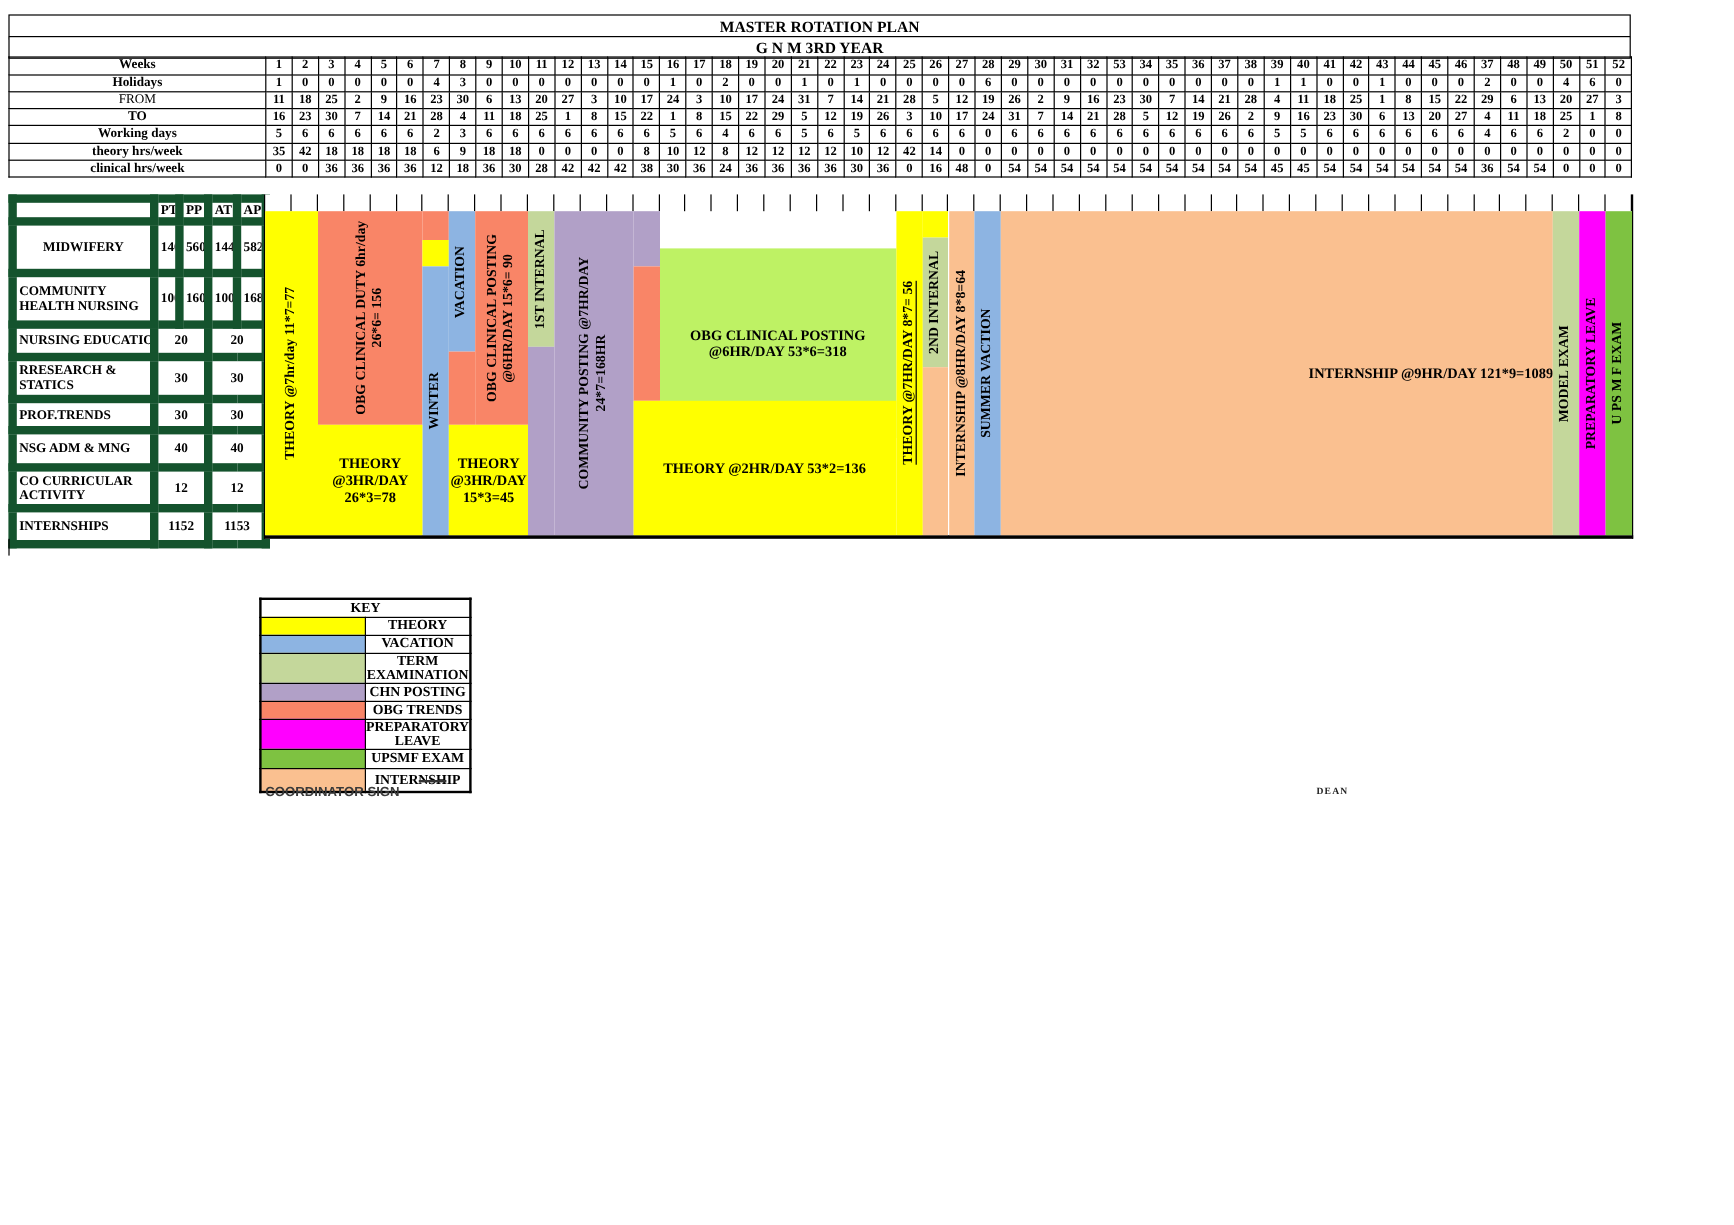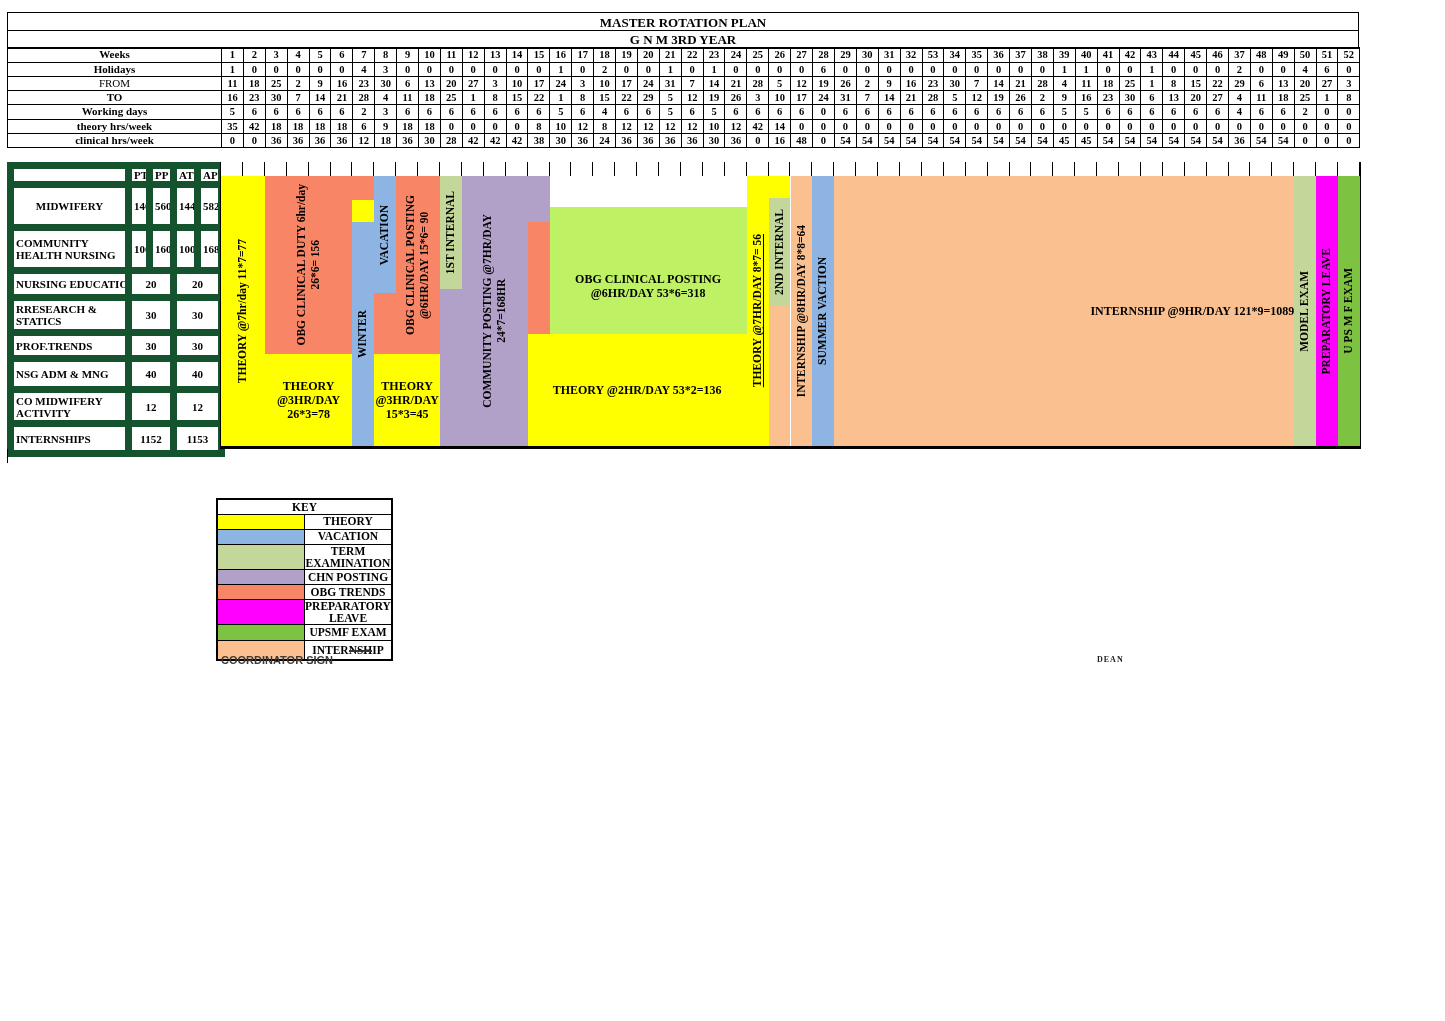--- a/index.html
+++ b/index.html
@@ -536,21 +536,21 @@
             <td class="nm">PROF.TRENDS</td>
             <td class="num" colspan="2">30</td>
             <td class="num" colspan="2">30</td>
           </tr>
           <tr style="height:31px">
             <td class="nm">NSG ADM &amp; MNG</td>
             <td class="num" colspan="2">40</td>
             <td class="num" colspan="2">40</td>
           </tr>
           <tr style="height:34px">
-            <td class="nm">CO MIDWIFERY ACTIVITY</td>
+            <td class="nm">CO CURRICULAR ACTIVITY</td>
             <td class="num" colspan="2">12</td>
             <td class="num" colspan="2">12</td>
           </tr>
           <tr style="height:30px">
             <td class="nm">INTERNSHIPS</td>
             <td class="num" colspan="2">1152</td>
             <td class="num" colspan="2">1153</td>
           </tr>
         </tbody>
       </table>

